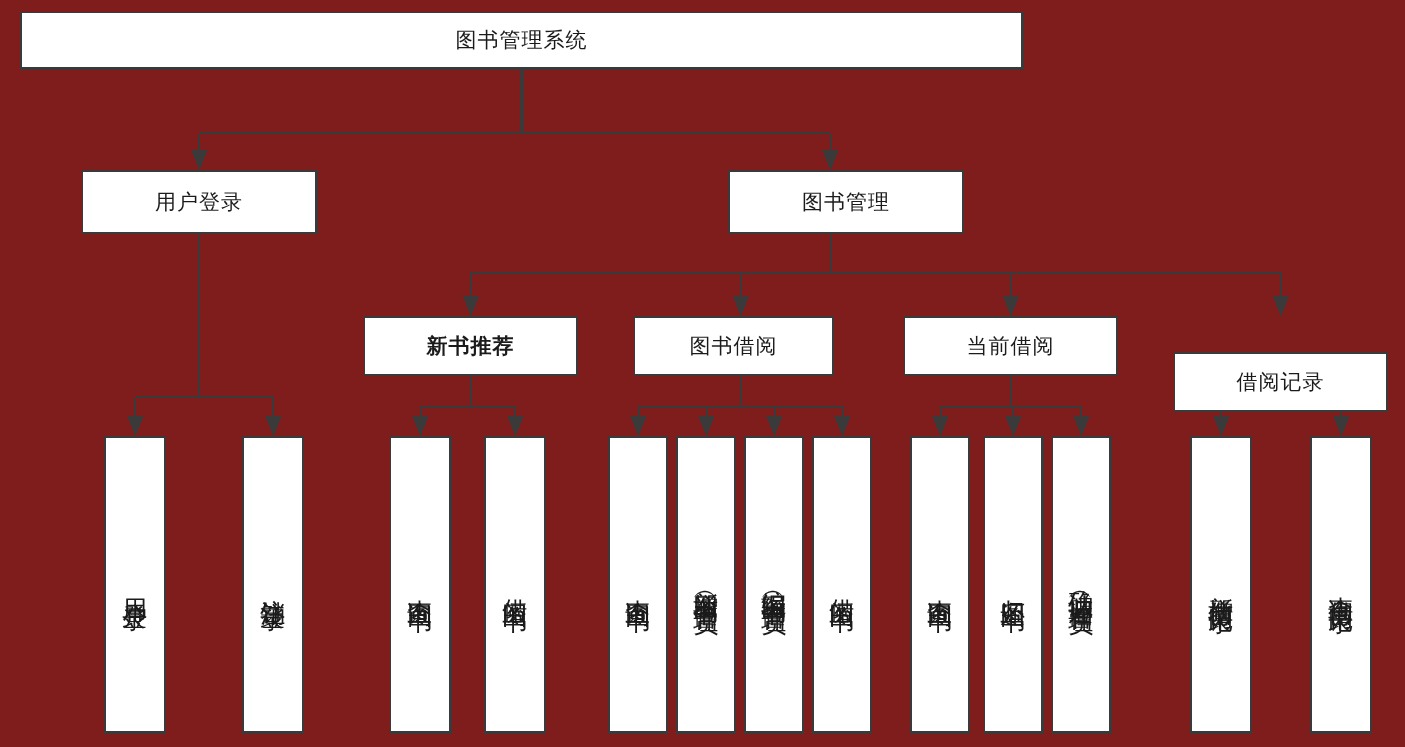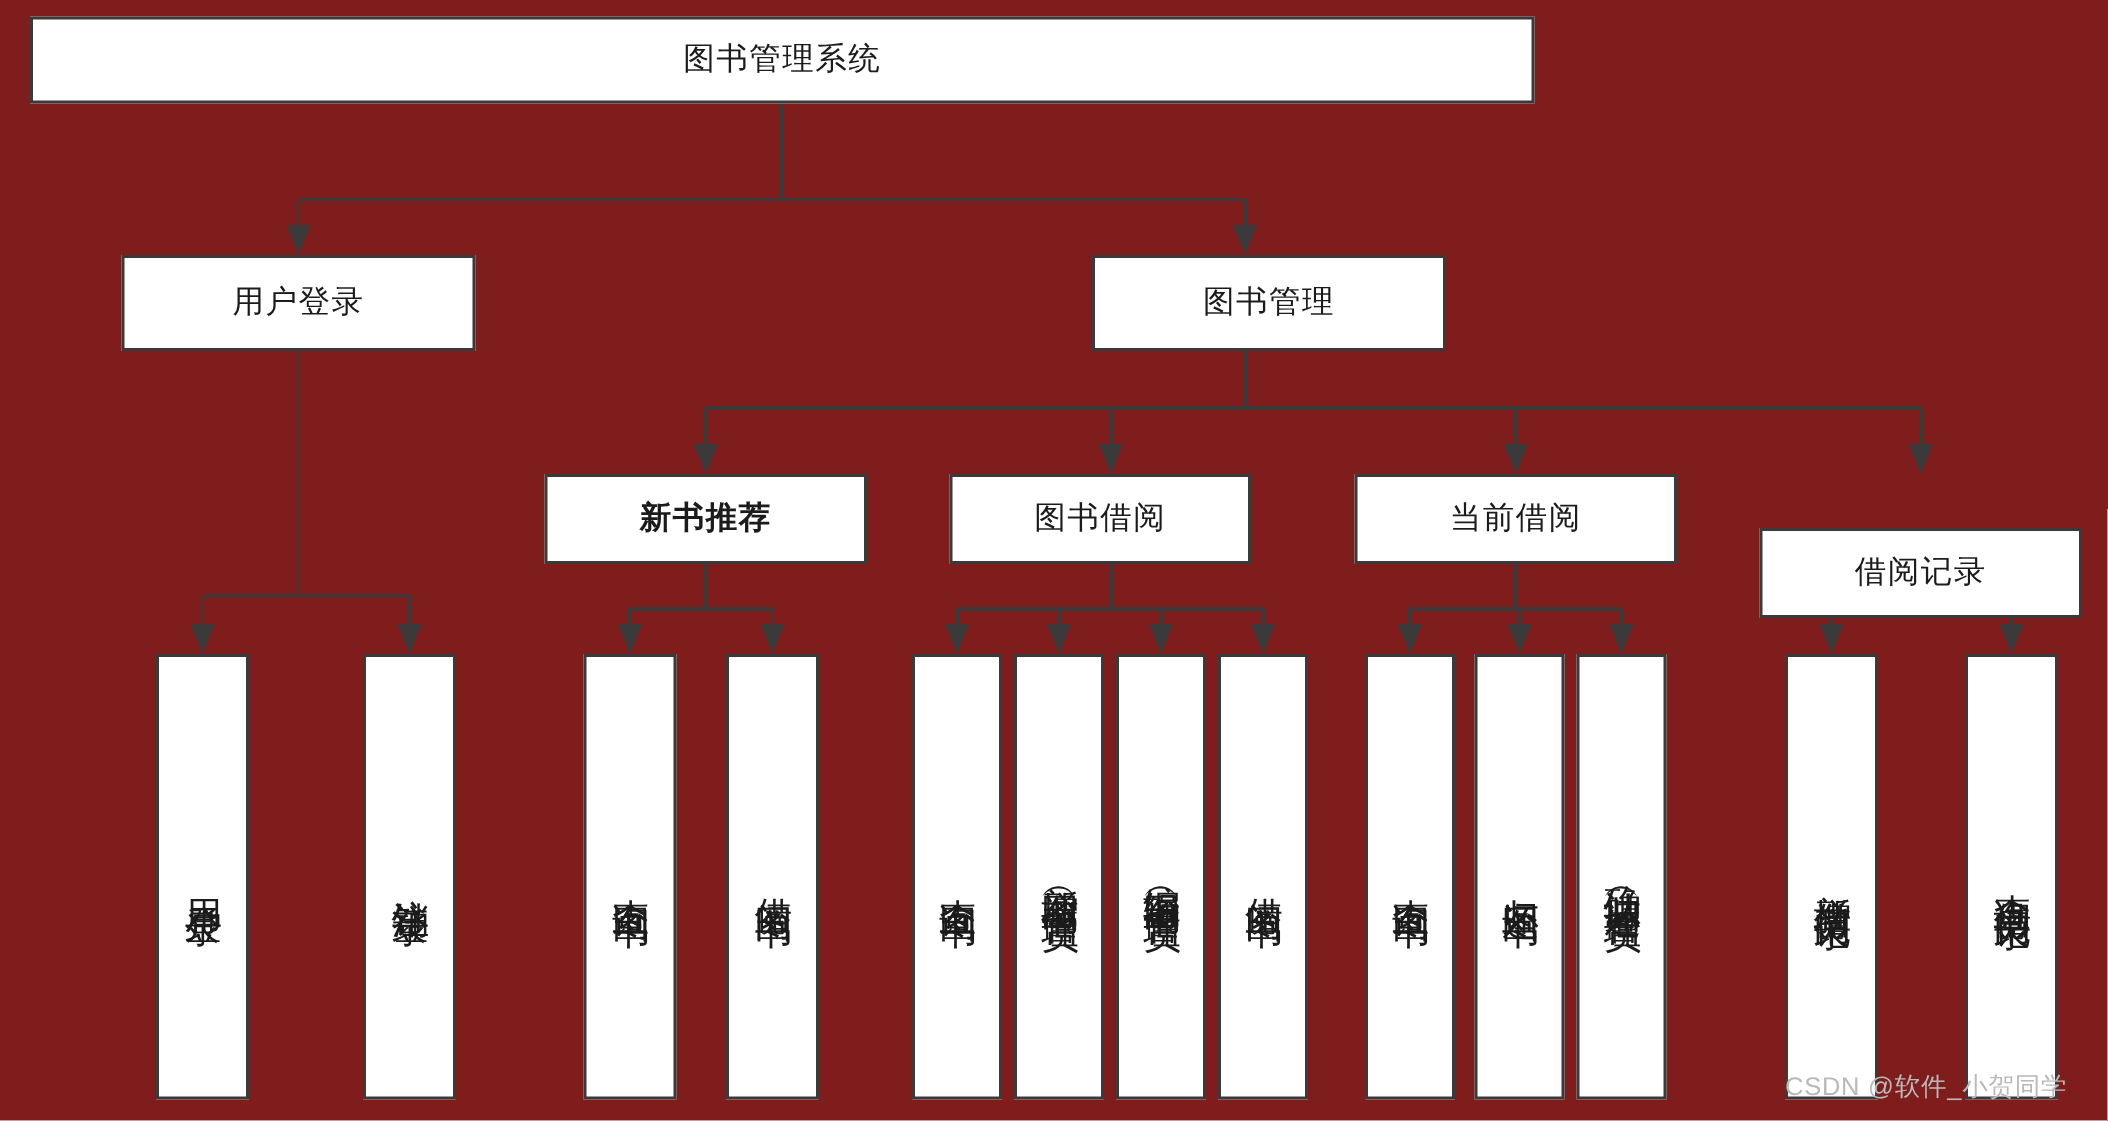--- a/index.html
+++ b/index.html
@@ -171,14 +171,13 @@
       <div class="node node-v" style="left: 1051px; top: 436px; width: 60px; height: 297px; border-color: rgb(58, 58, 58); color: rgb(27, 27, 27);">
         <span class="label">确认归还（管理员）</span>
       </div>
       <div class="node node-v" style="left: 1190px; top: 436px; width: 62px; height: 297px; border-color: rgb(58, 58, 58); color: rgb(27, 27, 27);">
         <span class="label">新增借阅记录</span>
       </div>
       <div class="node node-v" style="left: 1310px; top: 436px; width: 62px; height: 297px; border-color: rgb(58, 58, 58); color: rgb(27, 27, 27);">
         <span class="label">查询借阅记录</span>
       </div>
     </div>
-  <div id="watermark" style="left: 1190px; top: 713px;">CSDN @软件_小贺同学</div>
 </div>
 
 </body></html>

